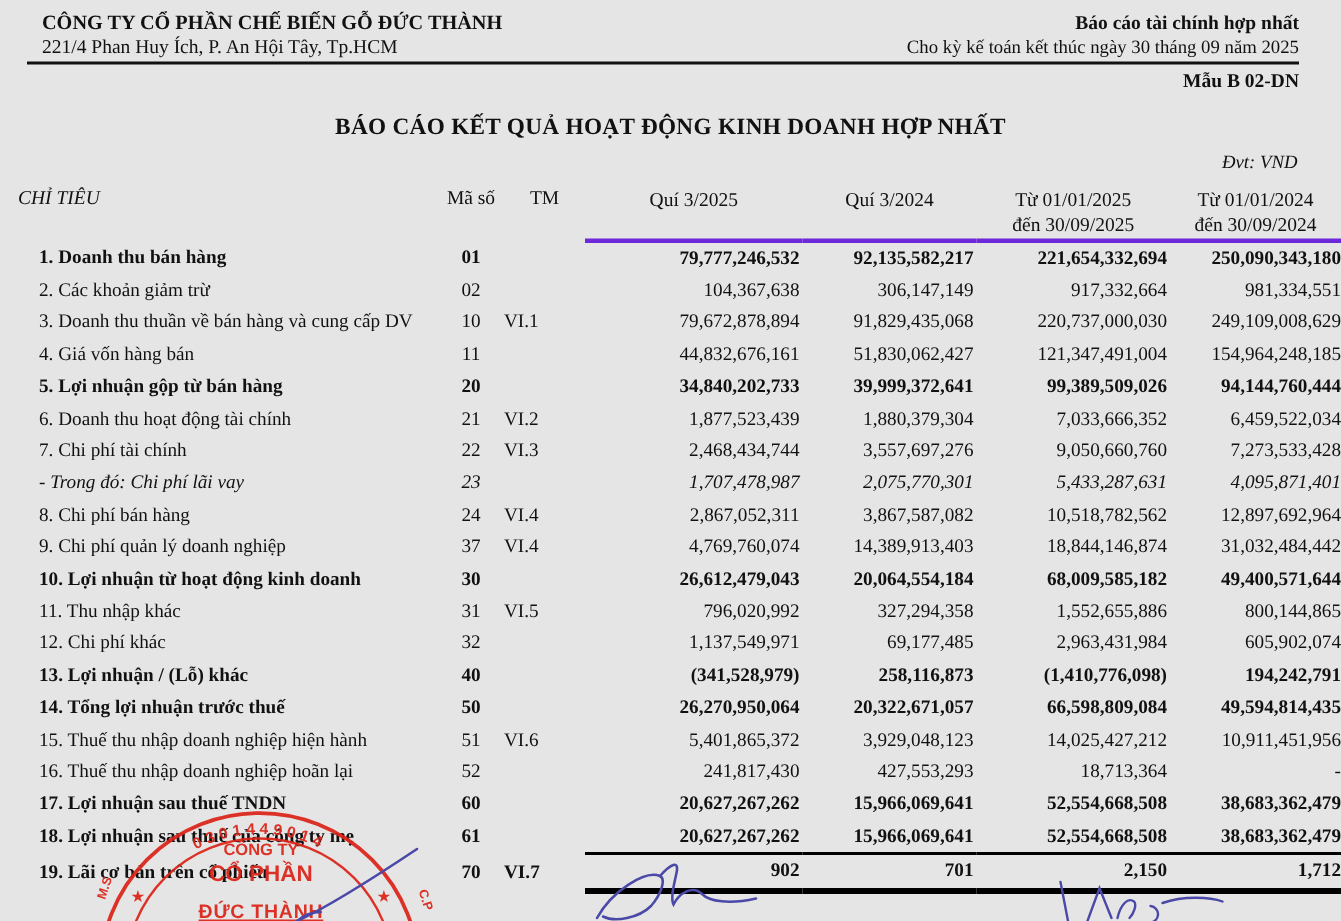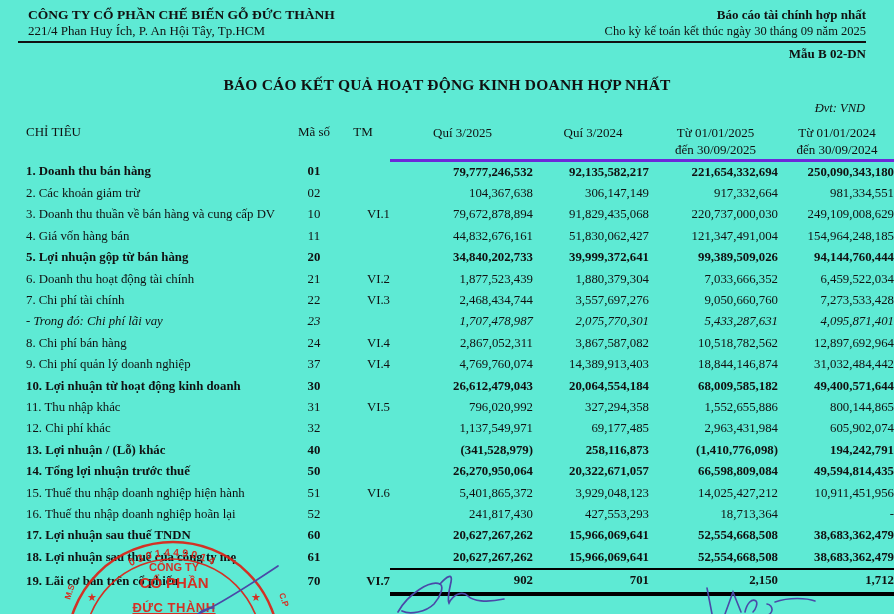--- a/index.html
+++ b/index.html
@@ -1,44 +1,44 @@
 <!DOCTYPE html>
 <html><head>
 <meta charset="utf-8">
 <style>
   * { margin:0; padding:0; box-sizing:border-box; }
   html,body { background:#fff; }
   body { font-family:"Liberation Serif","DejaVu Serif",serif; color:#111; }
-  #page { position:relative; width:894px; height:614px; background:#5eead4; overflow:hidden; }
+  #page { position:relative; width:894px; height:614px; background:#e5e5e5; overflow:hidden; }
 
   
   .top-header { padding:7px 28px 0 28px; }
   .hdr-row { display:flex; justify-content:space-between; align-items:baseline; }
   .company-name { font-weight:bold; font-size:13.5px; }
   .report-type { font-weight:bold; font-size:13px; }
   .company-address { font-size:13px; }
   .period-line { font-size:12.5px; }
   .hdr-divider { height:2px; background:#111; margin:2px 28px 0 18px; }
   .form-code-row { text-align:right; padding:3px 28px 0 0; font-weight:bold; font-size:13px; }
 
   
   .report-title { text-align:center; font-weight:bold; font-size:15.5px; letter-spacing:.2px; margin-top:14px; }
   .unit-label { text-align:right; padding-right:29px; font-style:italic; font-size:12.5px; margin-top:7px; }
 
   
   table.report { width:894px; border-collapse:collapse; table-layout:fixed; margin-top:4px; }
   table.report th, table.report td { font-weight:normal; overflow:hidden; white-space:nowrap; }
   thead th { vertical-align:top; padding-top:4px; font-size:13px; font-weight:bold; height:40px; }
-  th.h-left { text-align:left; padding-left:26px; }
+  th.h-left { text-align:left; padding-left:12px;font-style:italic; }
   th.h-center { text-align:center; }
   th.h-num { text-align:center; line-height:17px; border-bottom:3px solid #6d28d9; }
   tbody td { height:21.4px; line-height:21.4px; font-size:12.8px; }
   td.row-label { text-align:left; padding-left:26px; }
   td.col-code { text-align:center; }
-  td.col-tm { text-align:right; }
+  td.col-tm { text-align:left; }
   td.num { text-align:right; }
   td.n1 { padding-right:2px; }
   td.n2 { padding-right:2px; }
   td.n3 { padding-right:2px; }
   td.n4 { padding-right:0;margin-top:36px; }
   tr.bold td { font-weight:bold; }
   tr.italic td { font-style:italic; }
   tr.rule-above td.ruled { border-top:2.5px solid #000; }
   tr.rule-thick-below td.ruled { border-bottom:4px solid #000; }
 

